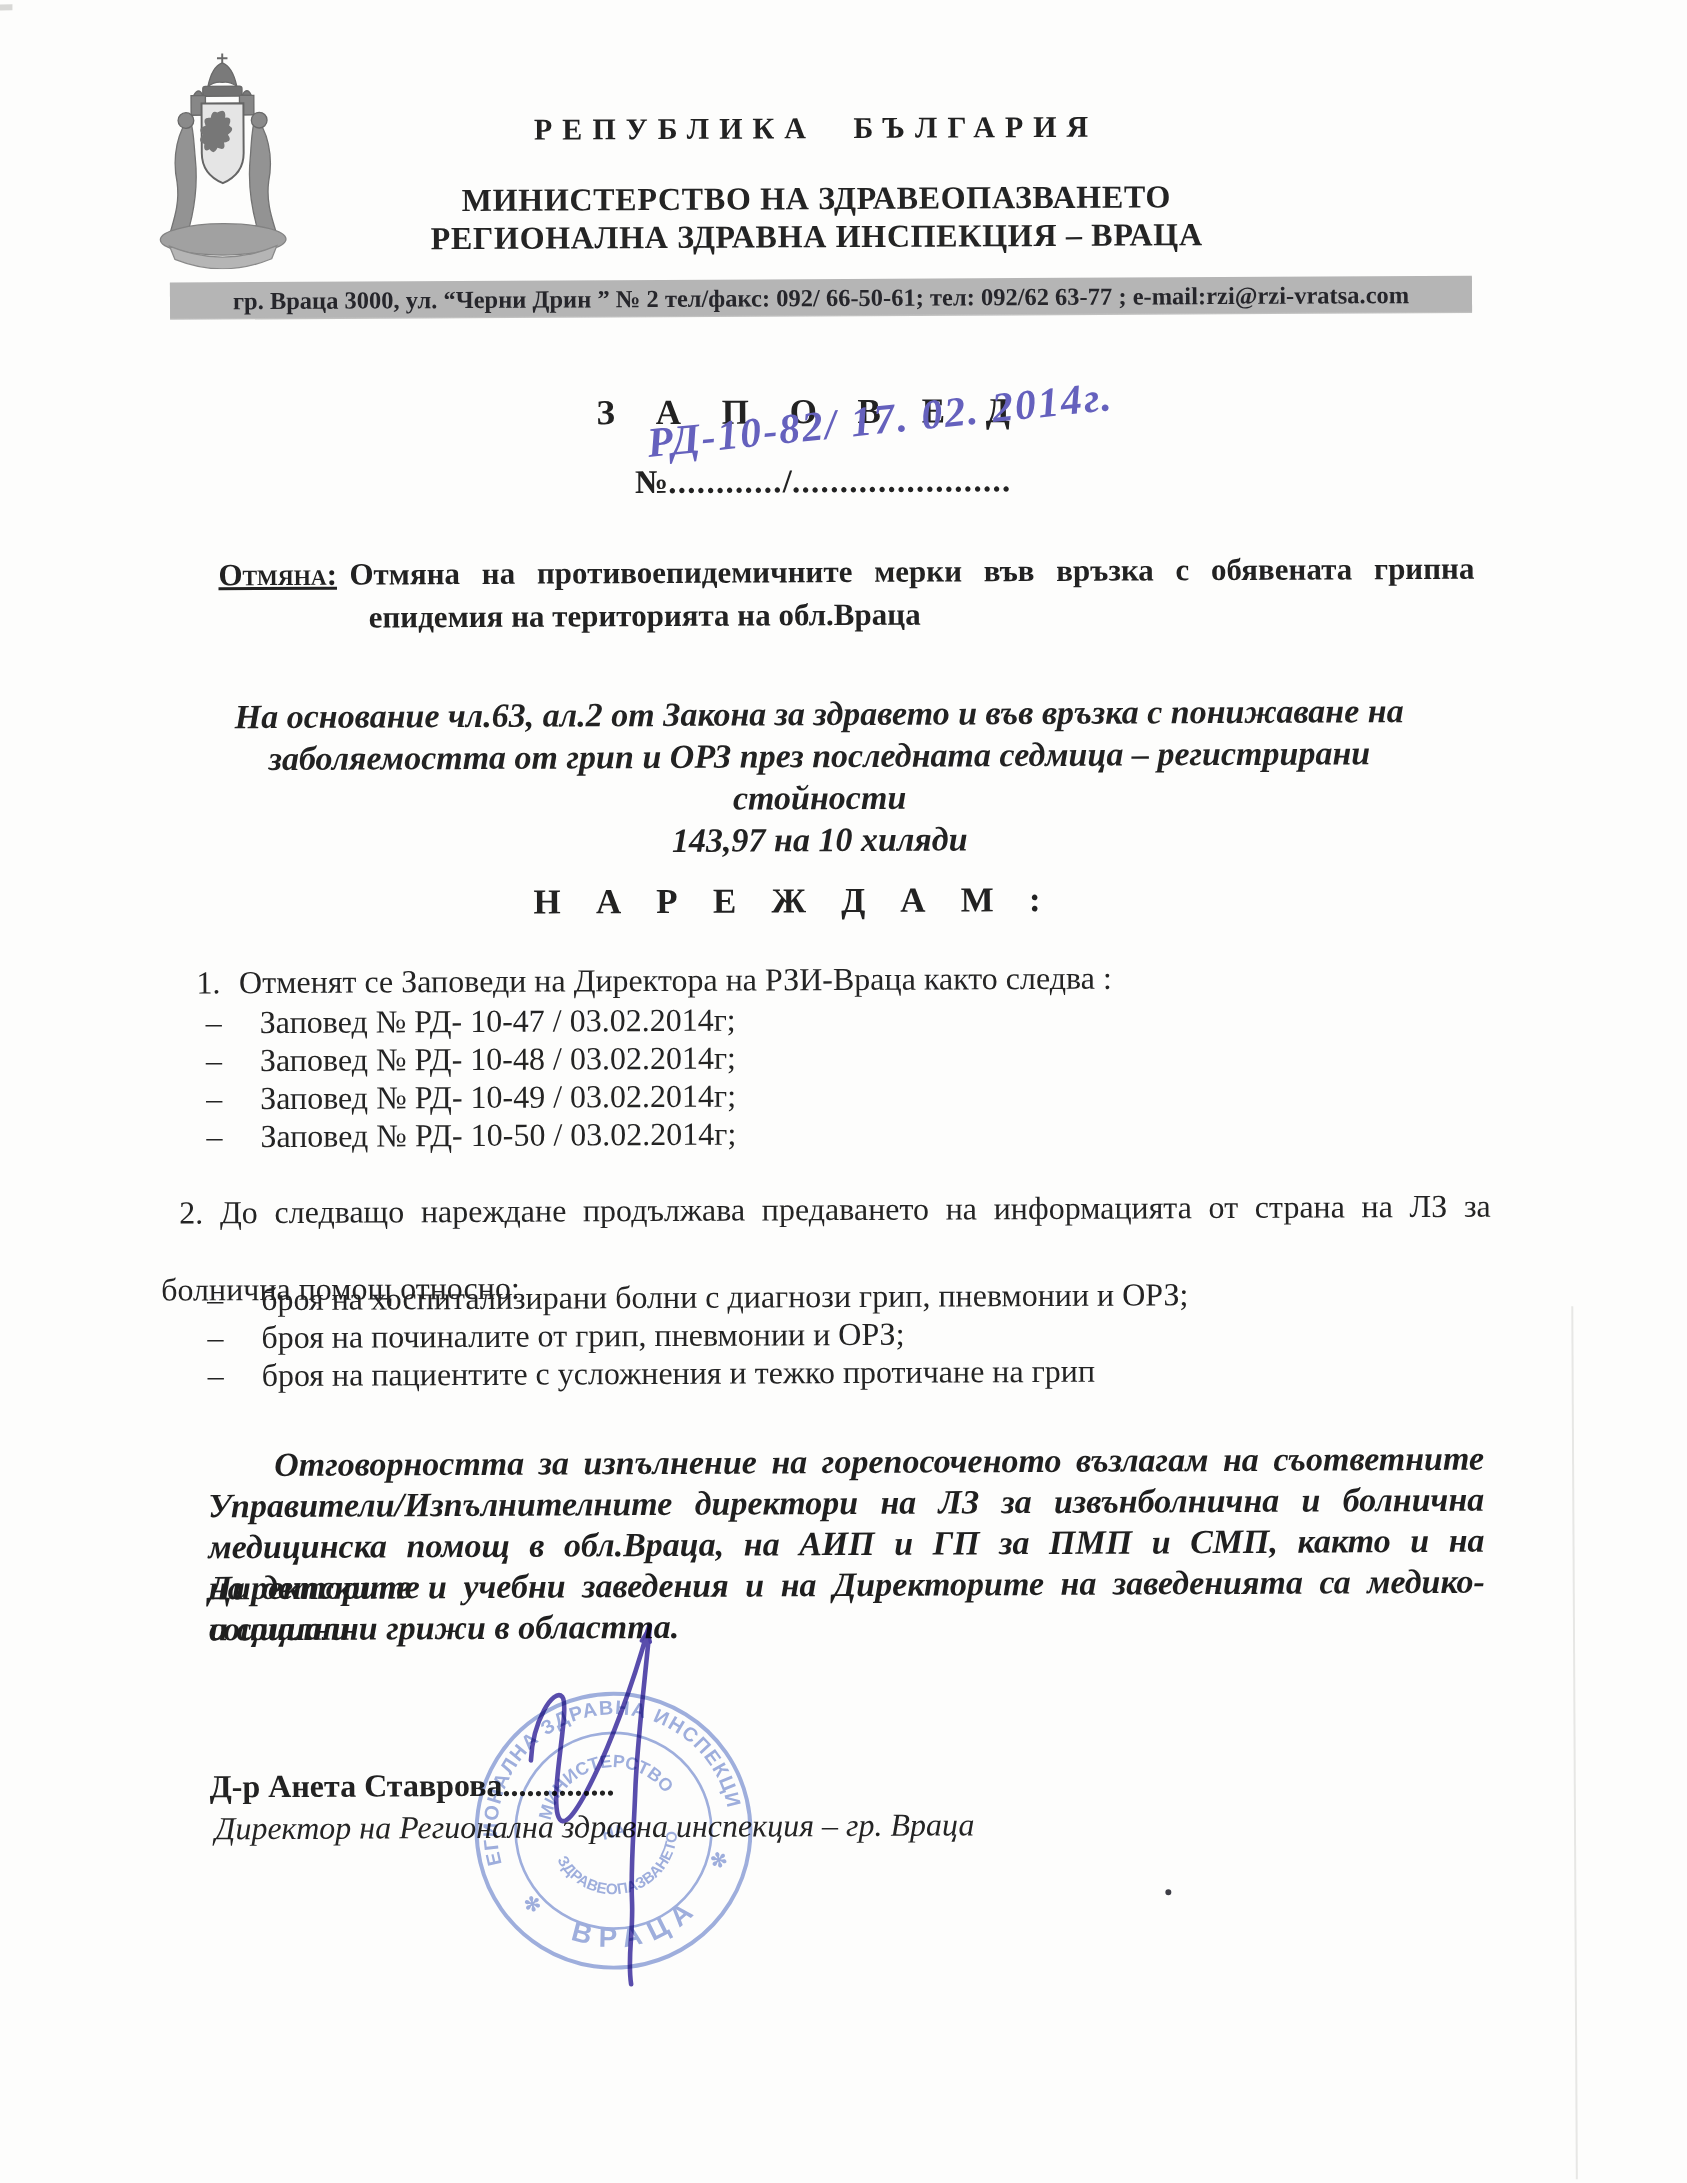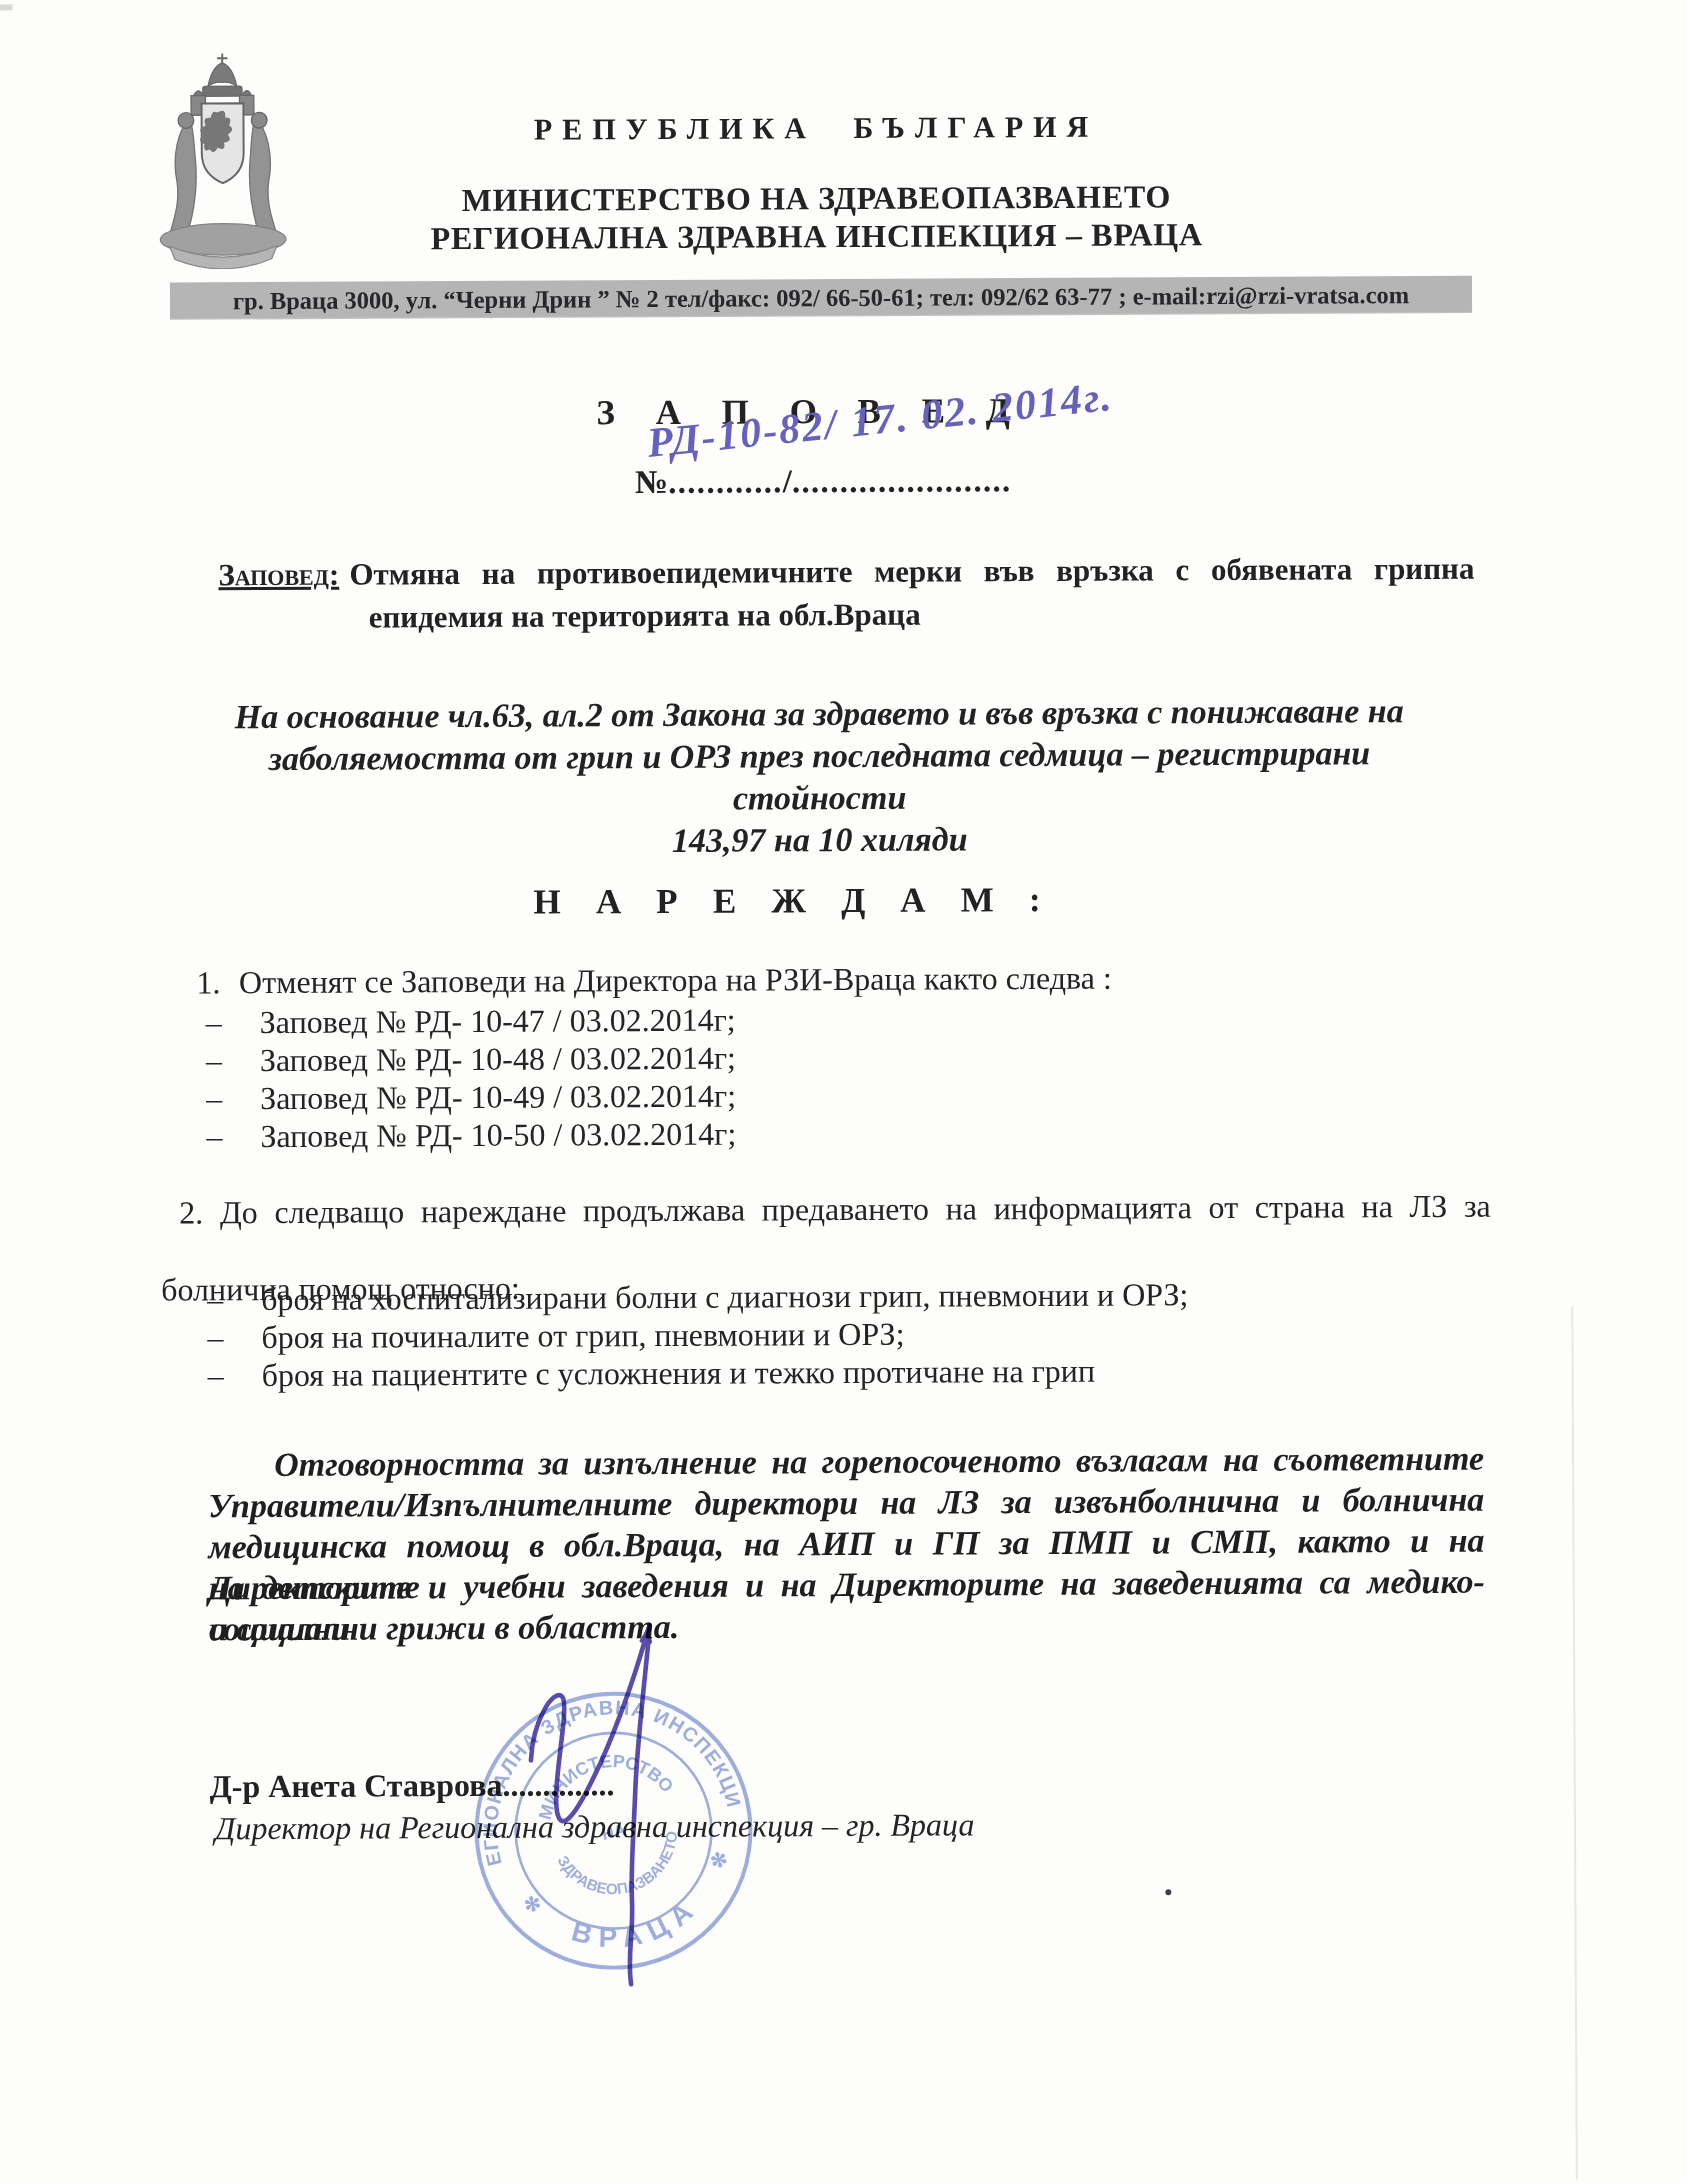--- a/index.html
+++ b/index.html
@@ -159,21 +159,21 @@
   <div class="abs ministry1">МИНИСТЕРСТВО НА ЗДРАВЕОПАЗВАНЕТО</div>
   <div class="abs ministry2">РЕГИОНАЛНА ЗДРАВНА ИНСПЕКЦИЯ – ВРАЦА</div>
   <div class="abs addressbar">гр. Враца 3000, ул. “Черни Дрин ” № 2 тел/факс: 092/ 66-50-61;   тел: 092/62 63-77 ; e-mail:rzi@rzi-vratsa.com</div>
 
   <div class="abs order-title">З А П О В Е Д</div>
   <div class="abs number-line">
     <span>№</span><span class="dots">............</span><span>/</span><span class="dots">.......................</span>
   </div>
   <div class="abs handwritten">РД-10-82/ 17. 02. 2014г.</div>
 
-  <div class="abs subject-label">Заповед:</div>
+  <div class="abs subject-label">Отмяна:</div>
   <div class="abs subject-line1">Отмяна на противоепидемичните мерки  във връзка с обявената  грипна</div>
   <div class="abs subject-line2">епидемия  на територията на обл.Враца</div>
 
   <div class="abs basis">
     <div>На основание чл.63, ал.2 от Закона за здравето и във връзка с понижаване на</div>
     <div>заболяемостта от грип и ОРЗ през последната седмица – регистрирани стойности</div>
     <div>143,97 на 10 хиляди</div>
   </div>
 
   <div class="abs command-title">Н А Р Е Ж Д А М :</div>

